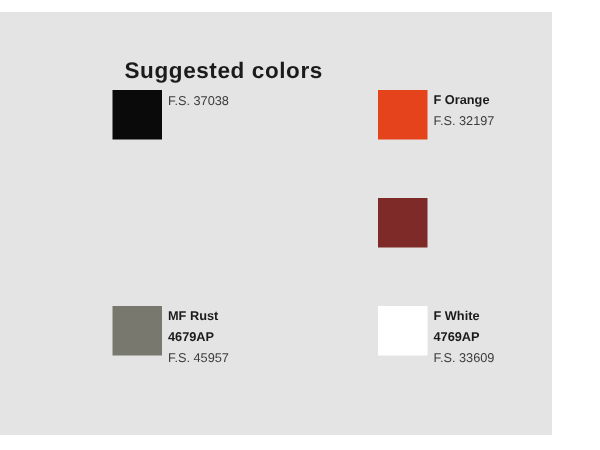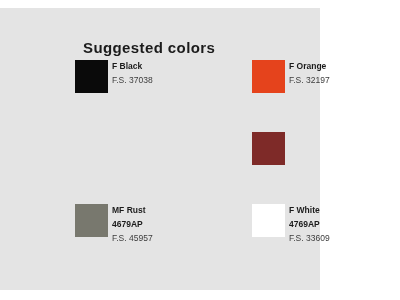--- a/index.html
+++ b/index.html
@@ -10,21 +10,21 @@
     width: 400px;
     height: 300px;
     background: #ffffff;
     font-family: "Liberation Sans", sans-serif;
     overflow: hidden;
   }
   #panel {
     position: absolute;
     left: 0;
     top: 8px;
-    width: 320px;
+    width: 368px;
     height: 282px;
     background: #e4e4e4;
   }
   #page-title {
     position: absolute;
     left: 83px;
     top: 31px;
     font-size: 15px;
     font-weight: bold;
     color: #1b1b1b;
@@ -89,21 +89,20 @@
 
 <div id="panel" style="background: rgb(228, 228, 228);">
 
   <div id="page-title">Suggested colors</div>
 
   <div id="color-grid">
       <div class="color-row">
         <div class="color-entry col-0">
           <div class="swatch" style="background: rgb(10, 10, 10);"></div>
           <div class="entry-text">
-            <div class="color-name">F Black</div>
             <div class="color-fs">F.S. 37038</div>
           </div>
         </div>
         <div class="color-entry col-1">
           <div class="swatch" style="background: rgb(229, 67, 28);"></div>
           <div class="entry-text">
             <div class="color-name">F Orange</div>
             <div class="color-fs">F.S. 32197</div>
           </div>
         </div>

